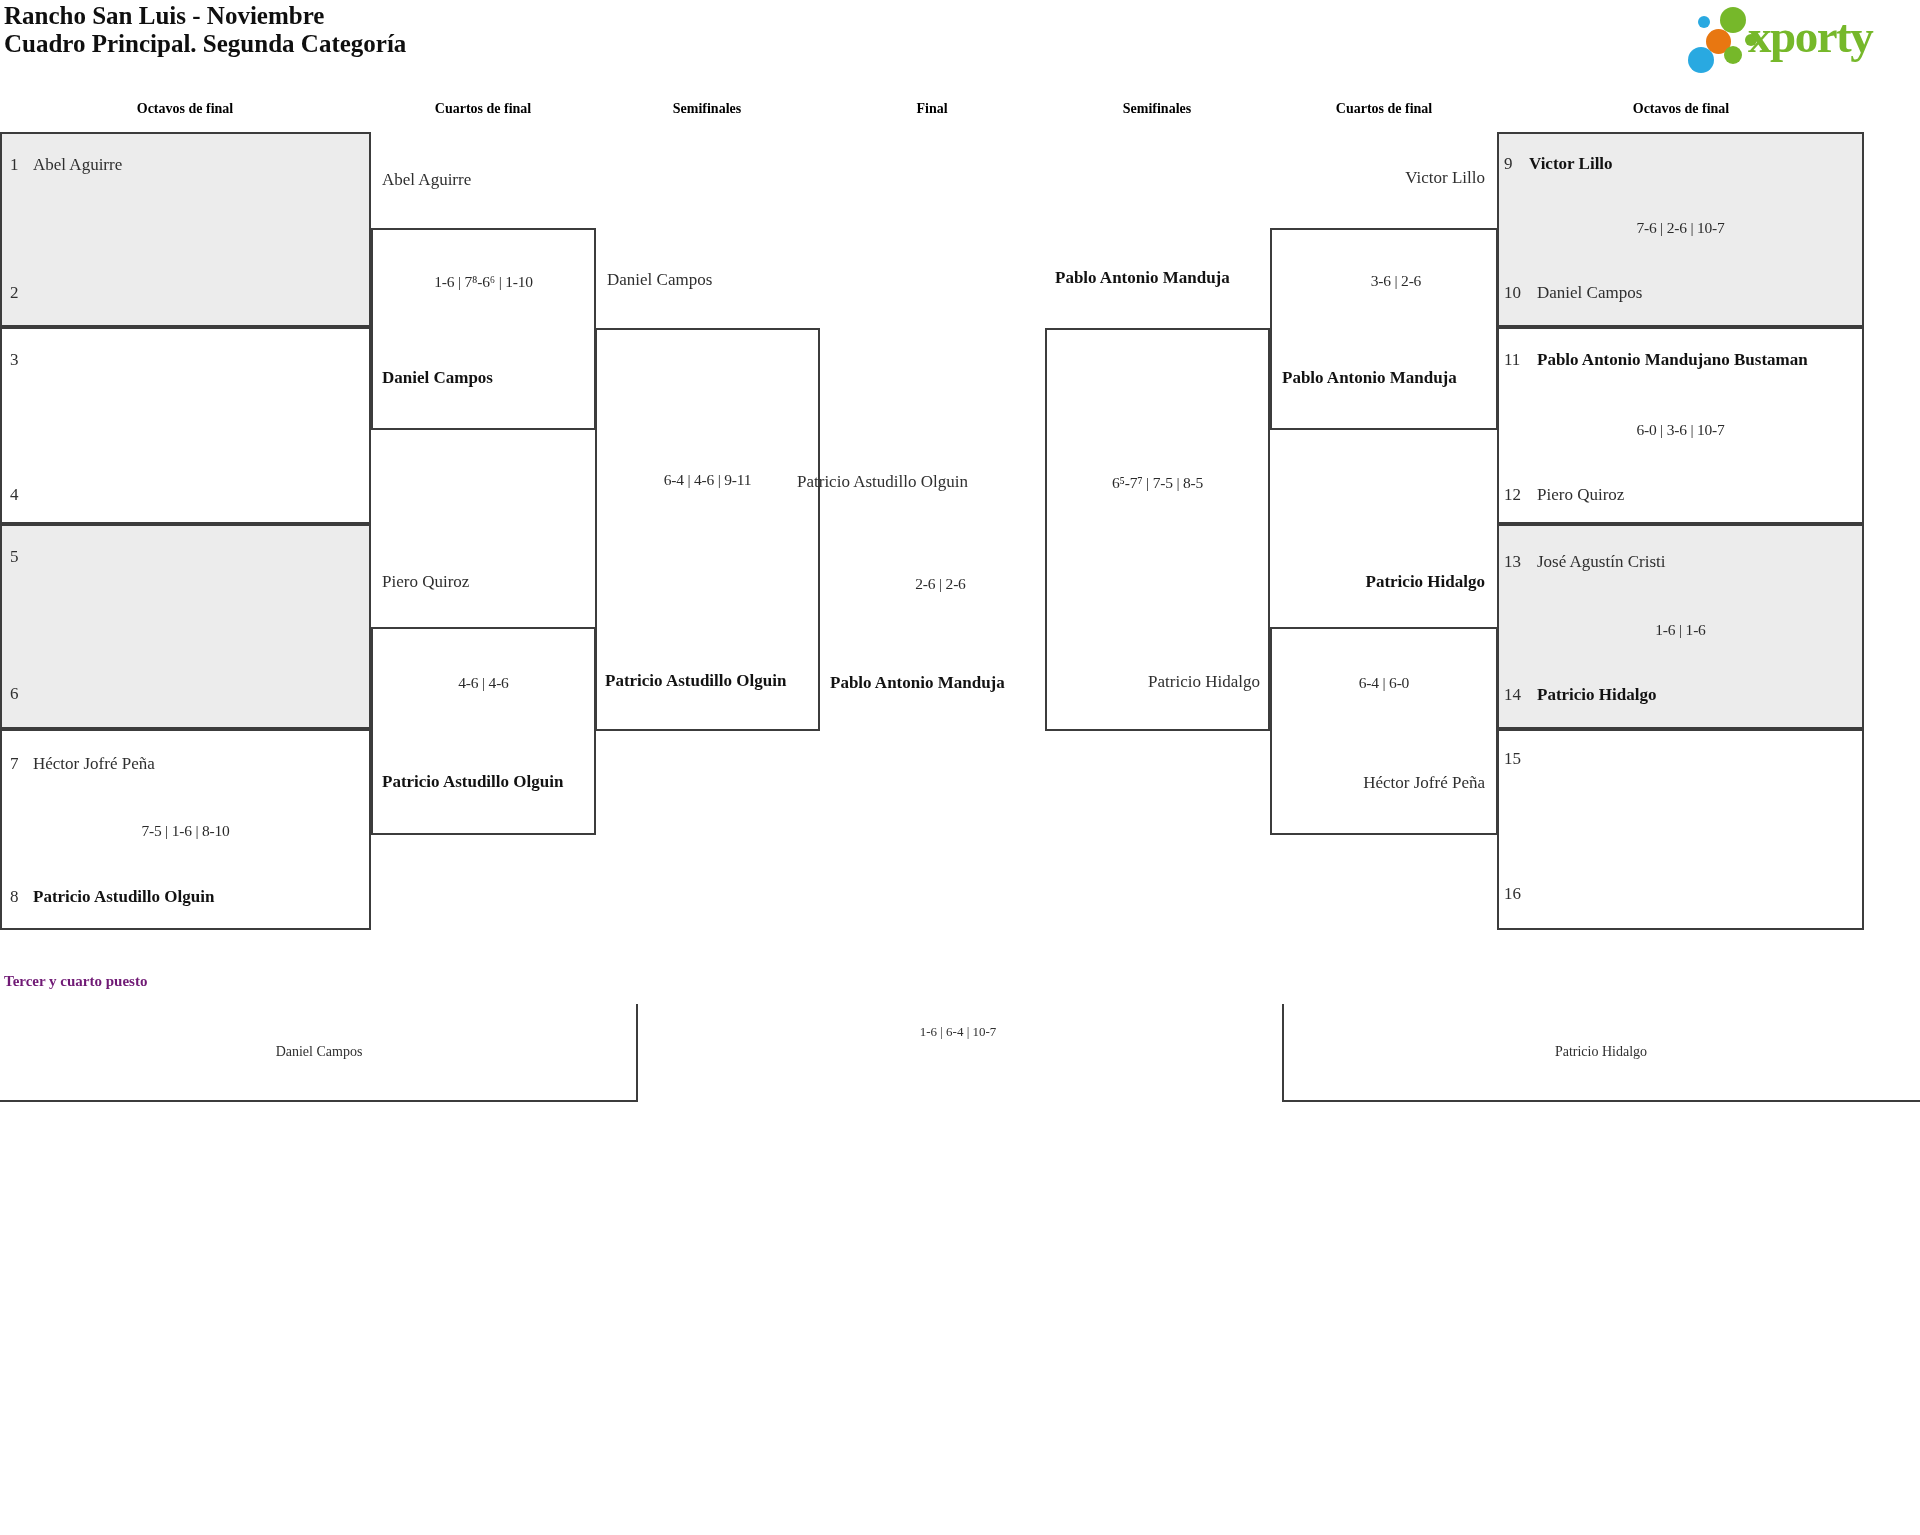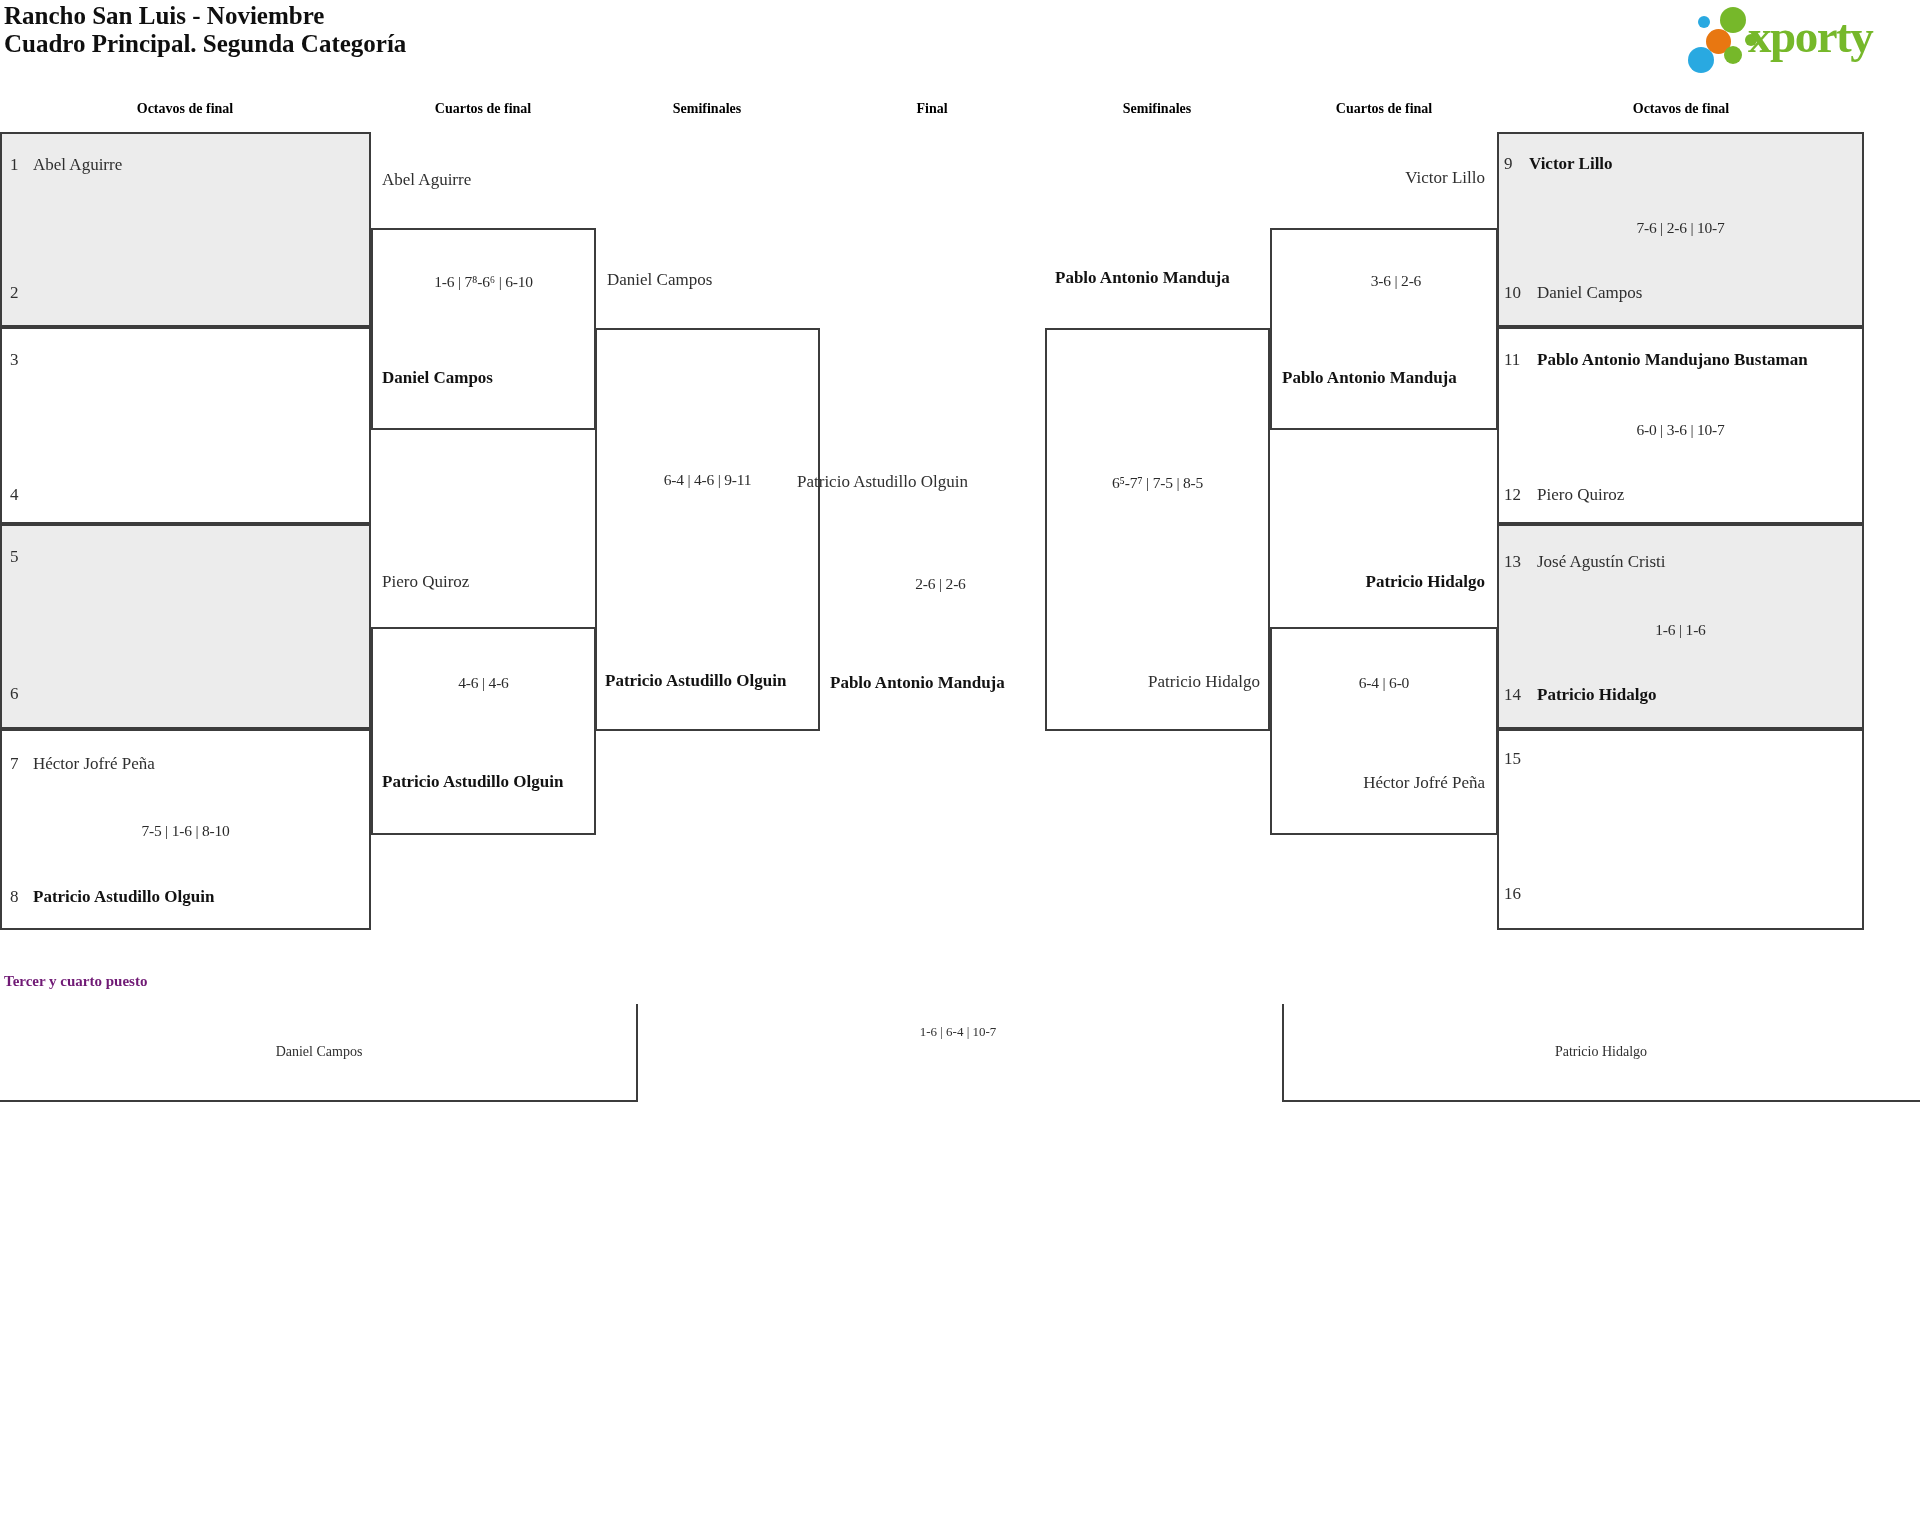--- a/index.html
+++ b/index.html
@@ -99,21 +99,21 @@
   <div class="t" style="left:1504px;top:551px">13</div>
   <div class="t" style="left:1537px;top:551px;width:323px">José Agustín Cristi</div>
   <div class="t sc" style="left:1497px;top:619px;width:367px">1-6 | 1-6</div>
   <div class="t" style="left:1504px;top:684px">14</div>
   <div class="t b" style="left:1537px;top:684px;width:323px">Patricio Hidalgo</div>
 
   <div class="t" style="left:1504px;top:748px">15</div>
   <div class="t" style="left:1504px;top:883px">16</div>
 
   <div class="t" style="left:382px;top:169px;width:210px">Abel Aguirre</div>
-  <div class="t sc" style="left:371px;top:271px;width:225px">1-6 | 7⁸-6⁶ | 6-10</div>
+  <div class="t sc" style="left:371px;top:271px;width:225px">1-6 | 7⁸-6⁶ | 1-10</div>
   <div class="t b" style="left:382px;top:367px;width:210px">Daniel Campos</div>
 
   <div class="t" style="left:382px;top:571px;width:210px">Piero Quiroz</div>
   <div class="t sc" style="left:371px;top:672px;width:225px">4-6 | 4-6</div>
   <div class="t b" style="left:382px;top:771px;width:211px">Patricio Astudillo Olguin</div>
 
   <div class="t rt" style="left:1285px;top:167px;width:200px">Victor Lillo</div>
   <div class="t sc" style="left:1270px;top:270px;width:252px">3-6 | 2-6</div>
   <div class="t b" style="left:1282px;top:367px;width:213px">Pablo Antonio Manduja</div>
 

